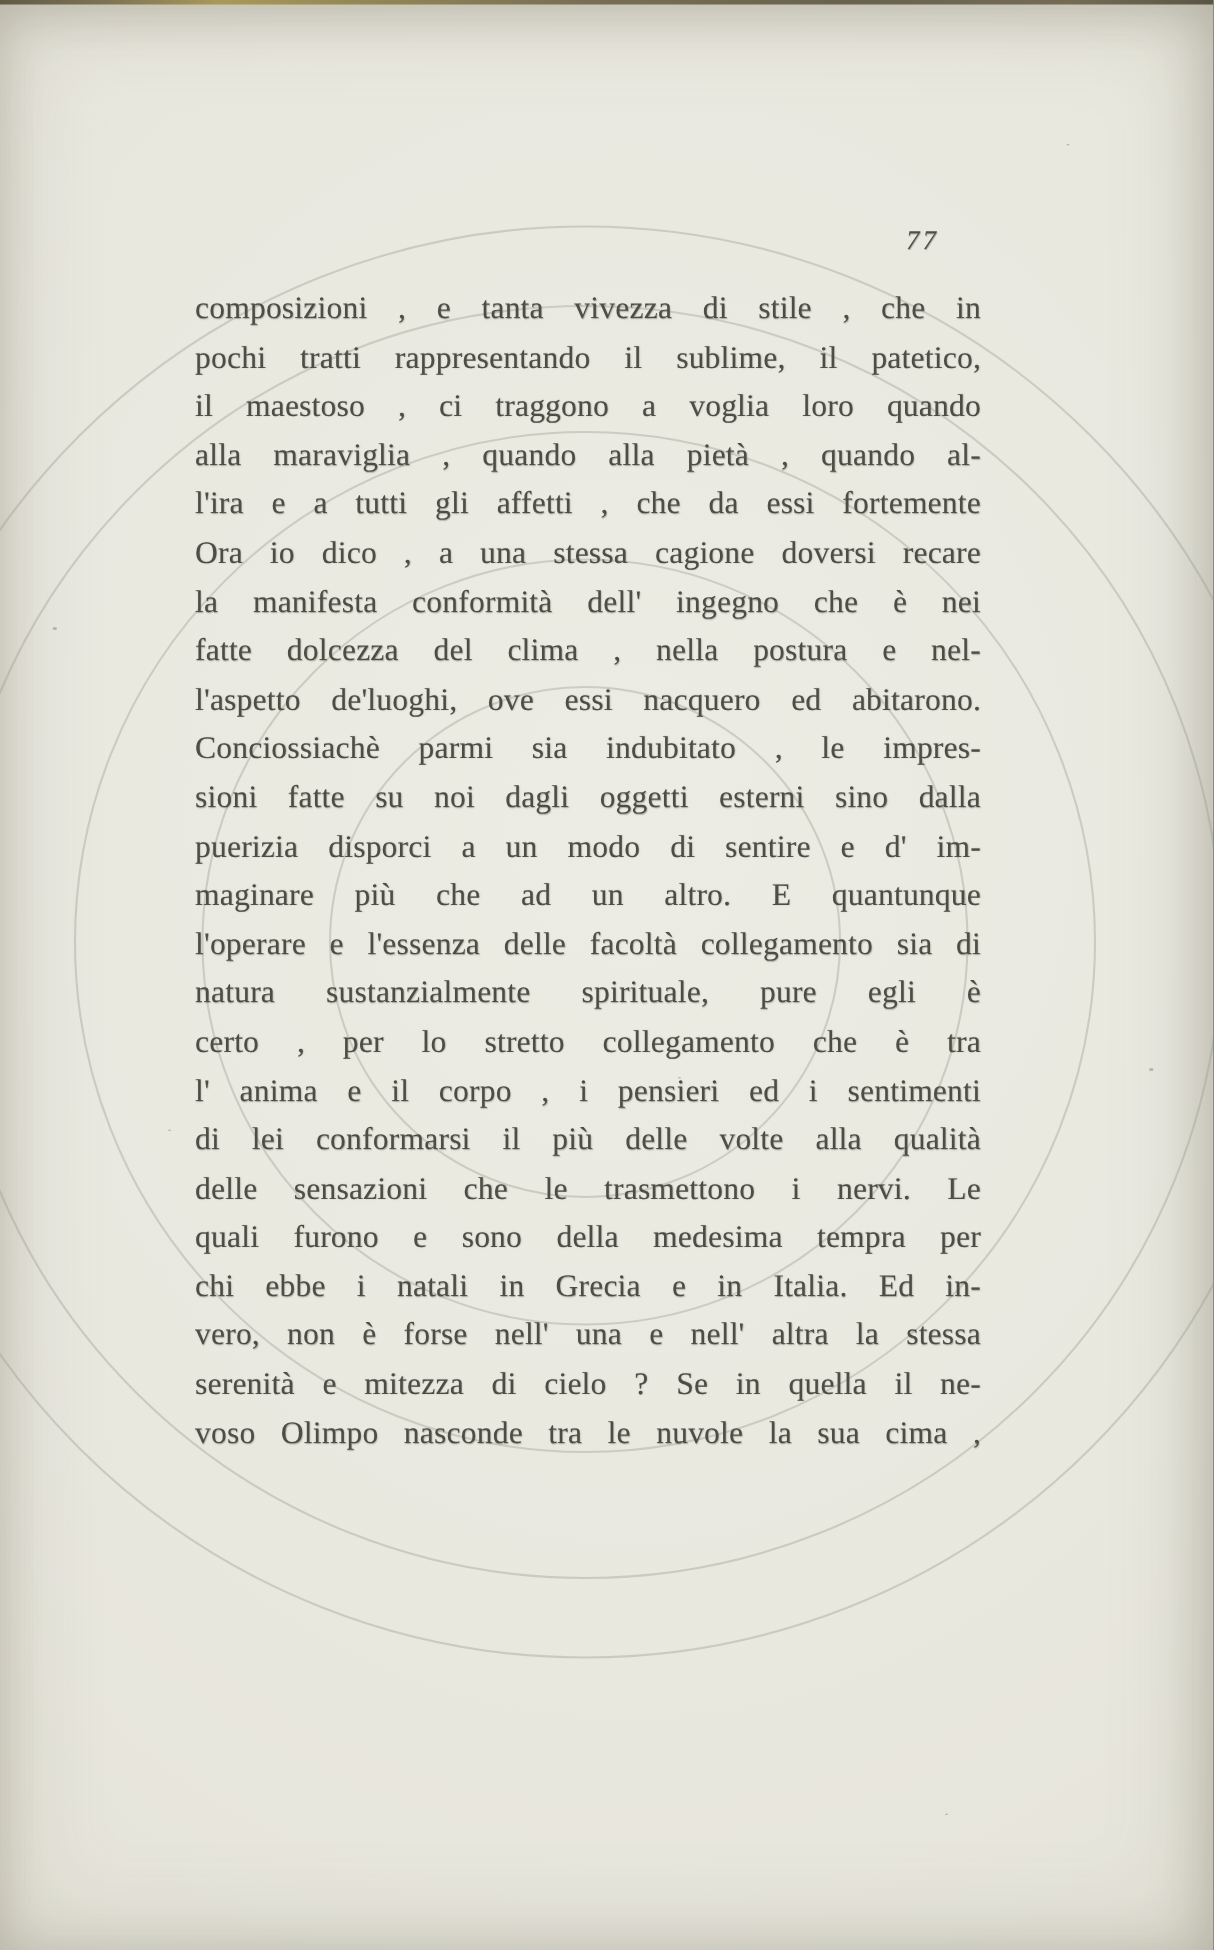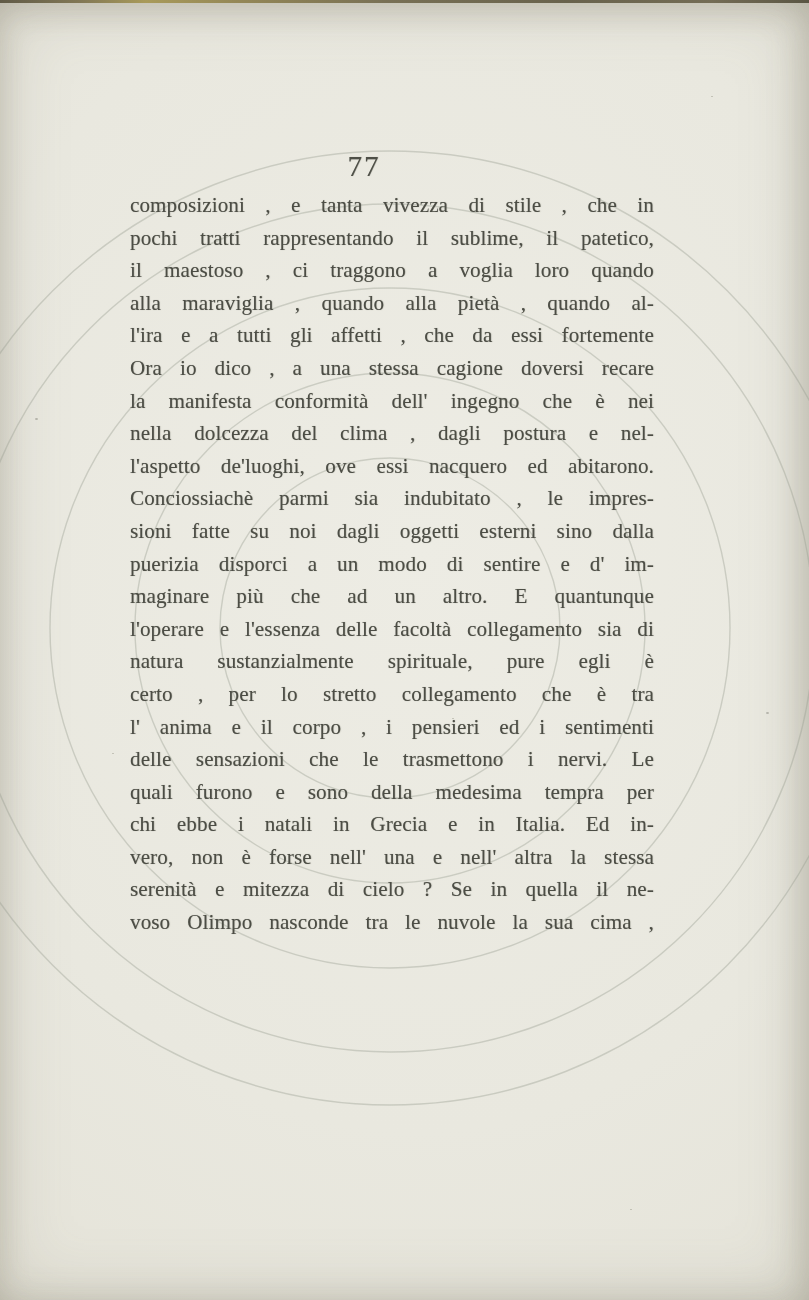--- a/index.html
+++ b/index.html
@@ -25,26 +25,27 @@
       #6f664a 48%, #5e5741 70%, #6a624a 88%, #4f4a38 100%);
     opacity: 0.9;
   }
   .stamp-svg {
     position: absolute; top: 0; left: 0;
     pointer-events: none;
   }
   .page-number {
     position: absolute;
     top: 150px; left: 130px; width: 524px;
-    text-align: center;
+    text-align: right;
     transform: translateX(-28px);
-    font-size: 29px;
+    font-size: 18px;
     letter-spacing: 2px;
     color: #4e4f47;
     text-shadow: 0.4px 0.4px 0.7px rgba(88,89,79,0.55);
+    font-style: italic;
   }
   .text-block {
     position: absolute;
     top: 189px; left: 130px; width: 524px;
     color: #4c4d45;
     font-size: 21px;
     line-height: 32.6px;
     letter-spacing: 0.15px;
     text-shadow: 0.4px 0.4px 0.8px rgba(90,91,80,0.5);
   }
@@ -79,30 +80,31 @@
   <div class="page-number">77</div>
 
   <div class="text-block" id="text-block">
       <div class="text-line">composizioni , e tanta vivezza di stile , che in</div>
       <div class="text-line">pochi tratti rappresentando il sublime, il patetico,</div>
       <div class="text-line">il maestoso , ci traggono a voglia loro quando</div>
       <div class="text-line">alla maraviglia , quando alla pietà , quando al-</div>
       <div class="text-line">l'ira e a tutti gli affetti , che da essi fortemente</div>
       <div class="text-line">Ora io dico , a una stessa cagione doversi recare</div>
       <div class="text-line">la manifesta conformità dell' ingegno che è nei</div>
-      <div class="text-line">nella dolcezza del clima , dagli postura e nel-</div>
+      <div class="text-line">fatte dolcezza del clima , nella postura e nel-</div>
       <div class="text-line">l'aspetto de'luoghi, ove essi nacquero ed abitarono.</div>
       <div class="text-line">Conciossiachè parmi sia indubitato , le impres-</div>
       <div class="text-line">sioni fatte su noi dagli oggetti esterni sino dalla</div>
       <div class="text-line">puerizia disporci a un modo di sentire e d' im-</div>
       <div class="text-line">maginare più che ad un altro. E quantunque</div>
       <div class="text-line">l'operare e l'essenza delle facoltà collegamento sia di</div>
       <div class="text-line">natura sustanzialmente spirituale, pure egli è</div>
       <div class="text-line">certo , per lo stretto collegamento che è tra</div>
       <div class="text-line">l' anima e il corpo , i pensieri ed i sentimenti</div>
+      <div class="text-line">di lei conformarsi il più delle volte alla qualità</div>
       <div class="text-line">delle sensazioni che le trasmettono i nervi. Le</div>
       <div class="text-line">quali furono e sono della medesima tempra per</div>
       <div class="text-line">chi ebbe i natali in Grecia e in Italia. Ed in-</div>
       <div class="text-line">vero, non è forse nell' una e nell' altra la stessa</div>
       <div class="text-line">serenità e mitezza di cielo ? Se in quella il ne-</div>
       <div class="text-line">voso Olimpo nasconde tra le nuvole la sua cima ,</div>
     </div>
 
   <div id="specks">
       <div class="speck" style="left: 35px; top: 418px; width: 3px; height: 2px;"></div>

